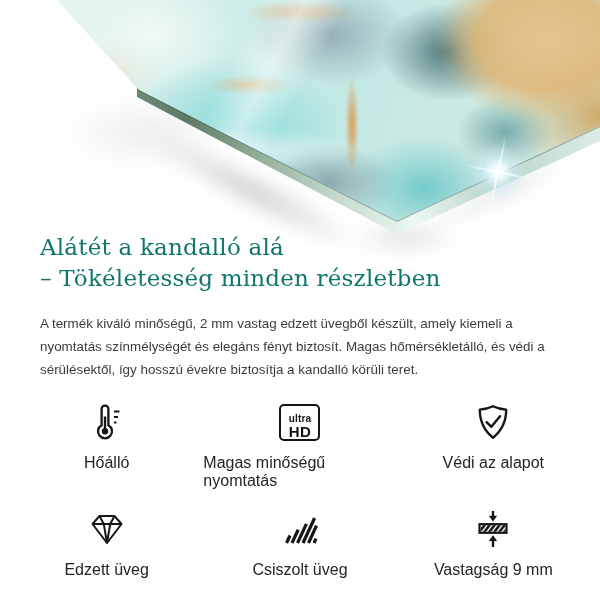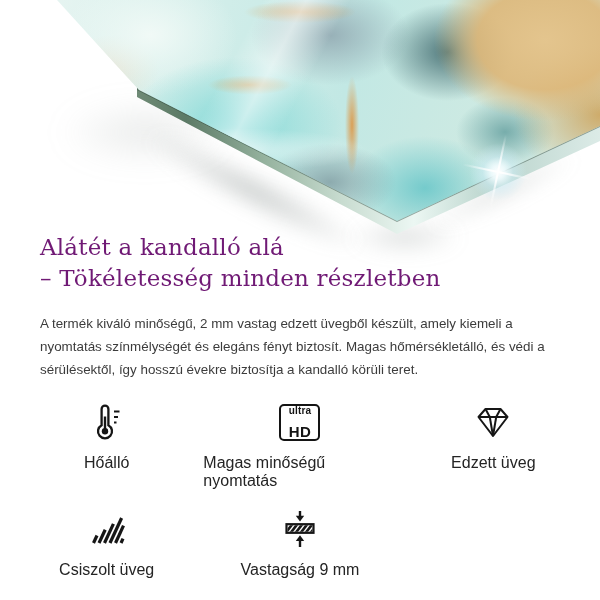--- a/index.html
+++ b/index.html
@@ -68,41 +68,41 @@
     background:radial-gradient(circle, #ffffff 0%, rgba(238,250,252,0.95) 16%, rgba(205,236,245,0.55) 36%, rgba(205,236,245,0) 68%); }
   .sparkle .ray-v { position:absolute; left:29px; top:-8px; width:2px; height:76px;
     background:linear-gradient(to bottom, rgba(255,255,255,0), #ffffff 45%, #ffffff 55%, rgba(255,255,255,0)); }
   .sparkle .ray-h { position:absolute; top:29px; left:-6px; height:2px; width:72px;
     background:linear-gradient(to right, rgba(255,255,255,0), #ffffff 45%, #ffffff 55%, rgba(255,255,255,0)); }
 
   
   .section-title {
     position:absolute; left:40px; top:232px; width:520px;
     font-family:"DejaVu Serif","Liberation Serif",serif;
-    font-size:23px; line-height:31px; font-weight:400; color:#701a75;
+    font-size:23px; line-height:31px; font-weight:400; color:#0f766e;
     white-space:pre-line; letter-spacing:0.2px;
   }
   .section-desc {
     position:absolute; left:40px; top:312px; width:532px;
     font-size:13.4px; line-height:23px; color:#3c3c3c;
   }
 
   
   .features {
     position:absolute; top:399px; left:0; width:600px; padding:0 10px;
     display:grid; grid-template-columns:repeat(3,1fr); row-gap:16px;
   }
   .feature { display:flex; flex-direction:column; align-items:center; }
   .icon-box { height:46px; display:flex; align-items:center; justify-content:center; }
   .feature-label { margin-top:9px; font-size:16px; color:#242424; }
   svg.fi { display:block; }
 
   .uhd-box {
     width:41px; height:37px; border:2.5px solid #141414; border-radius:5px;
-    display:flex; flex-direction:column; align-items:center; justify-content:space-between;
+    display:flex; flex-direction:column; align-items:center; justify-content:flex-end;
     color:#141414; background:#ffffff;
   }
   .uhd-top { font-size:10px; font-weight:700; line-height:10px; letter-spacing:0.2px; }
   .uhd-bottom { font-size:15px; font-weight:700; line-height:15px; letter-spacing:0.3px; }
 </style>
 </head>
 <body>
 
 <div class="page">
 
@@ -143,20 +143,29 @@
     <div class="feature">
       <div class="icon-box">
         <div class="uhd-box">
           <span class="uhd-top">ultra</span>
           <span class="uhd-bottom">HD</span>
         </div>
       </div>
       <div class="feature-label">Magas minőségű nyomtatás</div>
     </div>
 
+    <div class="feature">
+      <div class="icon-box">
+        <svg class="fi" width="40" height="40" viewBox="0 0 40 40" fill="none" stroke="#161616" stroke-width="2.4" stroke-linejoin="round">
+          <path d="M20 4.3 C24.2 6.4 28.6 7.4 33.2 7.6 C33.2 16.8 30.6 27.4 20 35.7 C9.4 27.4 6.8 16.8 6.8 7.6 C11.4 7.4 15.8 6.4 20 4.3 Z"></path>
+          <path d="M13.6 20.2 L18.4 24.8 L27 14.2" stroke-linecap="round" fill="none"></path>
+        </svg>
+      </div>
+      <div class="feature-label">Védi az alapot</div>
+    </div>
 
     <div class="feature">
       <div class="icon-box">
         <svg class="fi" width="40" height="40" viewBox="0 0 40 40" fill="none" stroke="#161616" stroke-width="2" stroke-linejoin="round">
           <polygon points="12.5,7 27.5,7 34.5,15 20,34 5.5,15"></polygon>
           <line x1="5.5" y1="15" x2="34.5" y2="15"></line>
           <line x1="12.5" y1="7" x2="16.8" y2="15"></line>
           <line x1="27.5" y1="7" x2="23.2" y2="15"></line>
           <line x1="16.8" y1="15" x2="20" y2="34"></line>
           <line x1="23.2" y1="15" x2="20" y2="34"></line>

